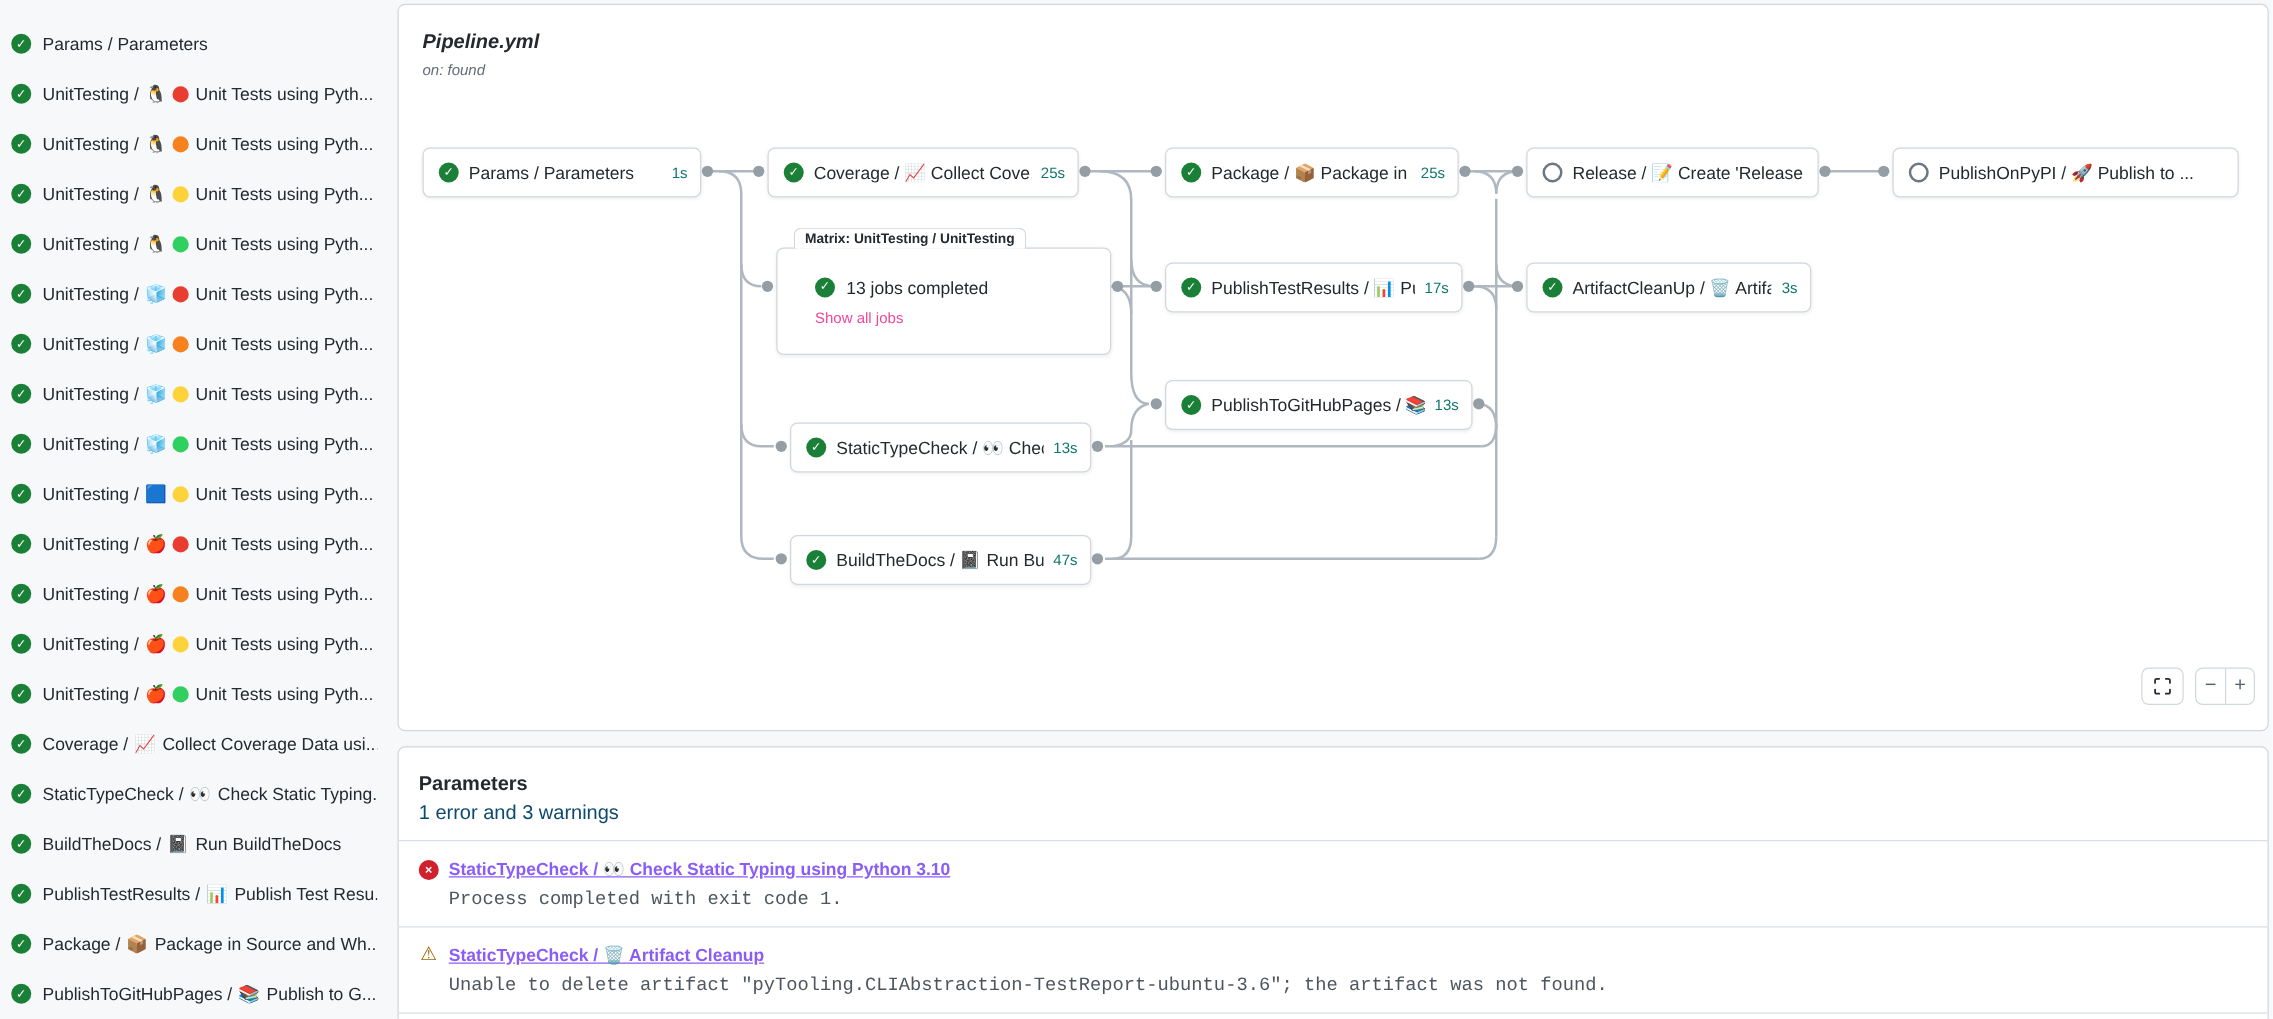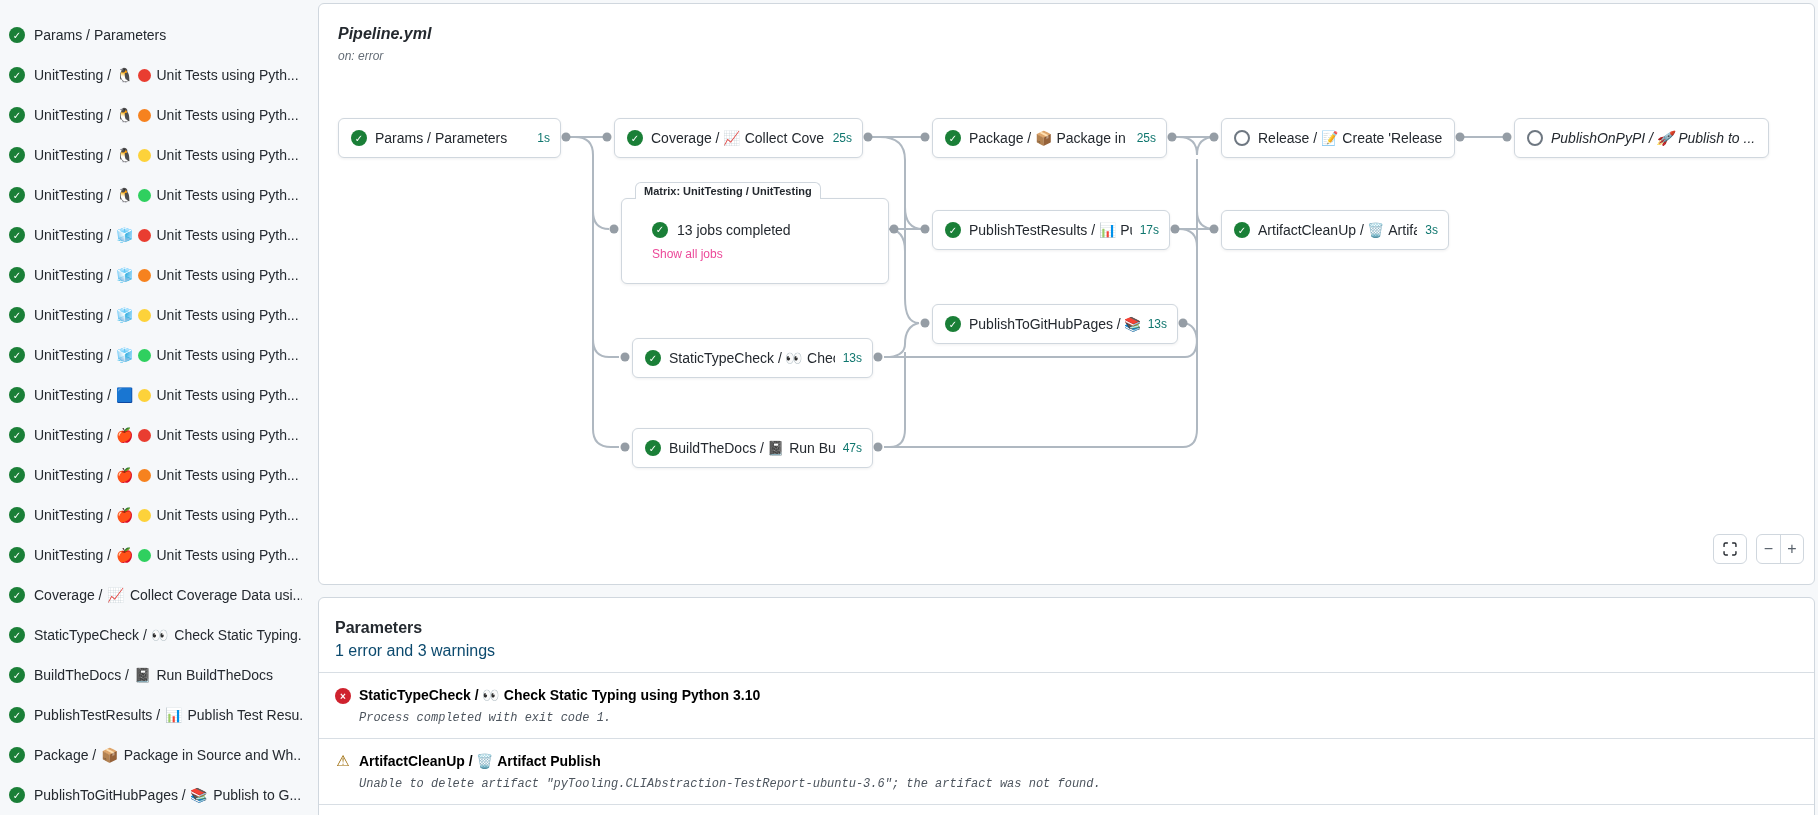--- a/index.html
+++ b/index.html
@@ -50,22 +50,22 @@
   #zoom-in { border-left:1px solid #d0d7de; }
   
   #ann-header { padding:21px 16px 12px 16px; }
   #ann-title { font-size:16px; font-weight:700; }
   #ann-summary { font-size:16px; color:#0c4a6e; margin-top:5px; }
   .ann-row { border-top:1px solid #d8dee4; padding:14px 16px 13px 16px; display:flex; gap:8px; }
   .ann-row:last-of-type { border-bottom:1px solid #d8dee4; }
   .ann-err { width:16px; height:16px; border-radius:50%; background:#cf222e; color:#fff; font-size:10px; font-weight:700;
              display:flex; align-items:center; justify-content:center; flex:none; margin-top:1px; }
   .ann-warn { color:#9a6700; font-size:15px; line-height:16px; width:16px; text-align:center; flex:none; }
-  .ann-title { font-size:14px; font-weight:600; color:#000000; cursor:pointer; }
-  .ann-msg { margin-top:8px; font-family:"Liberation Mono","DejaVu Sans Mono",monospace; font-size:12px; color:#4d555e;font-style:italic; }
+  .ann-title { font-size:14px; font-weight:600; color:#8b5cf6; cursor:pointer;text-decoration:underline; }
+  .ann-msg { margin-top:8px; font-family:"Liberation Mono","DejaVu Sans Mono",monospace; font-size:15px; color:#4d555e; }
 </style>
 </head>
 <body>
 
 <div id="sidebar">
   <div class="job-row">
     <span class="chk">✓</span>
     <span class="jtext">
       <span class="jprefix">Params / Parameters</span>
 
@@ -259,21 +259,21 @@
       <span class="jicon">📚</span>
 
       <span class="jsuffix">Publish to G...</span>
     </span>
   </div>
 </div>
 
 <div class="card" id="graph-card">
   <div id="graph-header">
     <div id="graph-title">Pipeline.yml</div>
-    <div id="graph-trigger">on: error</div>
+    <div id="graph-trigger">on: found</div>
   </div>
 
   <div class="node" style="left:19px;  top:114px; width:223px;">
     <span class="chk">✓</span>
     <span class="nlabel">Params / Parameters</span>
     <span class="ndur">1s</span>
   </div>
   <div class="node" style="left:295px; top:114px; width:249px;">
     <span class="chk">✓</span>
     <span class="nlabel">Coverage / 📈 Collect Cove...</span>
@@ -281,21 +281,21 @@
   </div>
   <div class="node" style="left:613px; top:114px; width:235px;">
     <span class="chk">✓</span>
     <span class="nlabel">Package / 📦 Package in So...</span>
     <span class="ndur">25s</span>
   </div>
   <div class="node" style="left:902px; top:114px; width:234px;">
     <span class="skip"></span>
     <span class="nlabel">Release / 📝 Create 'Release P...</span>
   </div>
-  <div class="node" style="left:1195px;top:114px; width:255px;font-style:italic;">
+  <div class="node" style="left:1195px;top:114px; width:277px;">
     <span class="skip"></span>
     <span class="nlabel">PublishOnPyPI / 🚀 Publish to ...</span>
   </div>
   <div class="node" style="left:613px; top:206px; width:238px;">
     <span class="chk">✓</span>
     <span class="nlabel">PublishTestResults / 📊 Pu...</span>
     <span class="ndur">17s</span>
   </div>
   <div class="node" style="left:902px; top:206px; width:228px;">
     <span class="chk">✓</span>
@@ -399,18 +399,18 @@
     <span class="ann-err">×</span>
     <div>
       <div class="ann-title">StaticTypeCheck / 👀 Check Static Typing using Python 3.10</div>
       <div class="ann-msg">Process completed with exit code 1.</div>
     </div>
   </div>
 
   <div class="ann-row">
     <span class="ann-warn">⚠</span>
     <div>
-      <div class="ann-title">ArtifactCleanUp / 🗑️ Artifact Publish</div>
+      <div class="ann-title">StaticTypeCheck / 🗑️ Artifact Cleanup</div>
       <div class="ann-msg">Unable to delete artifact "pyTooling.CLIAbstraction-TestReport-ubuntu-3.6"; the artifact was not found.</div>
     </div>
   </div>
 </div>
 </div>
 
 </body></html>

